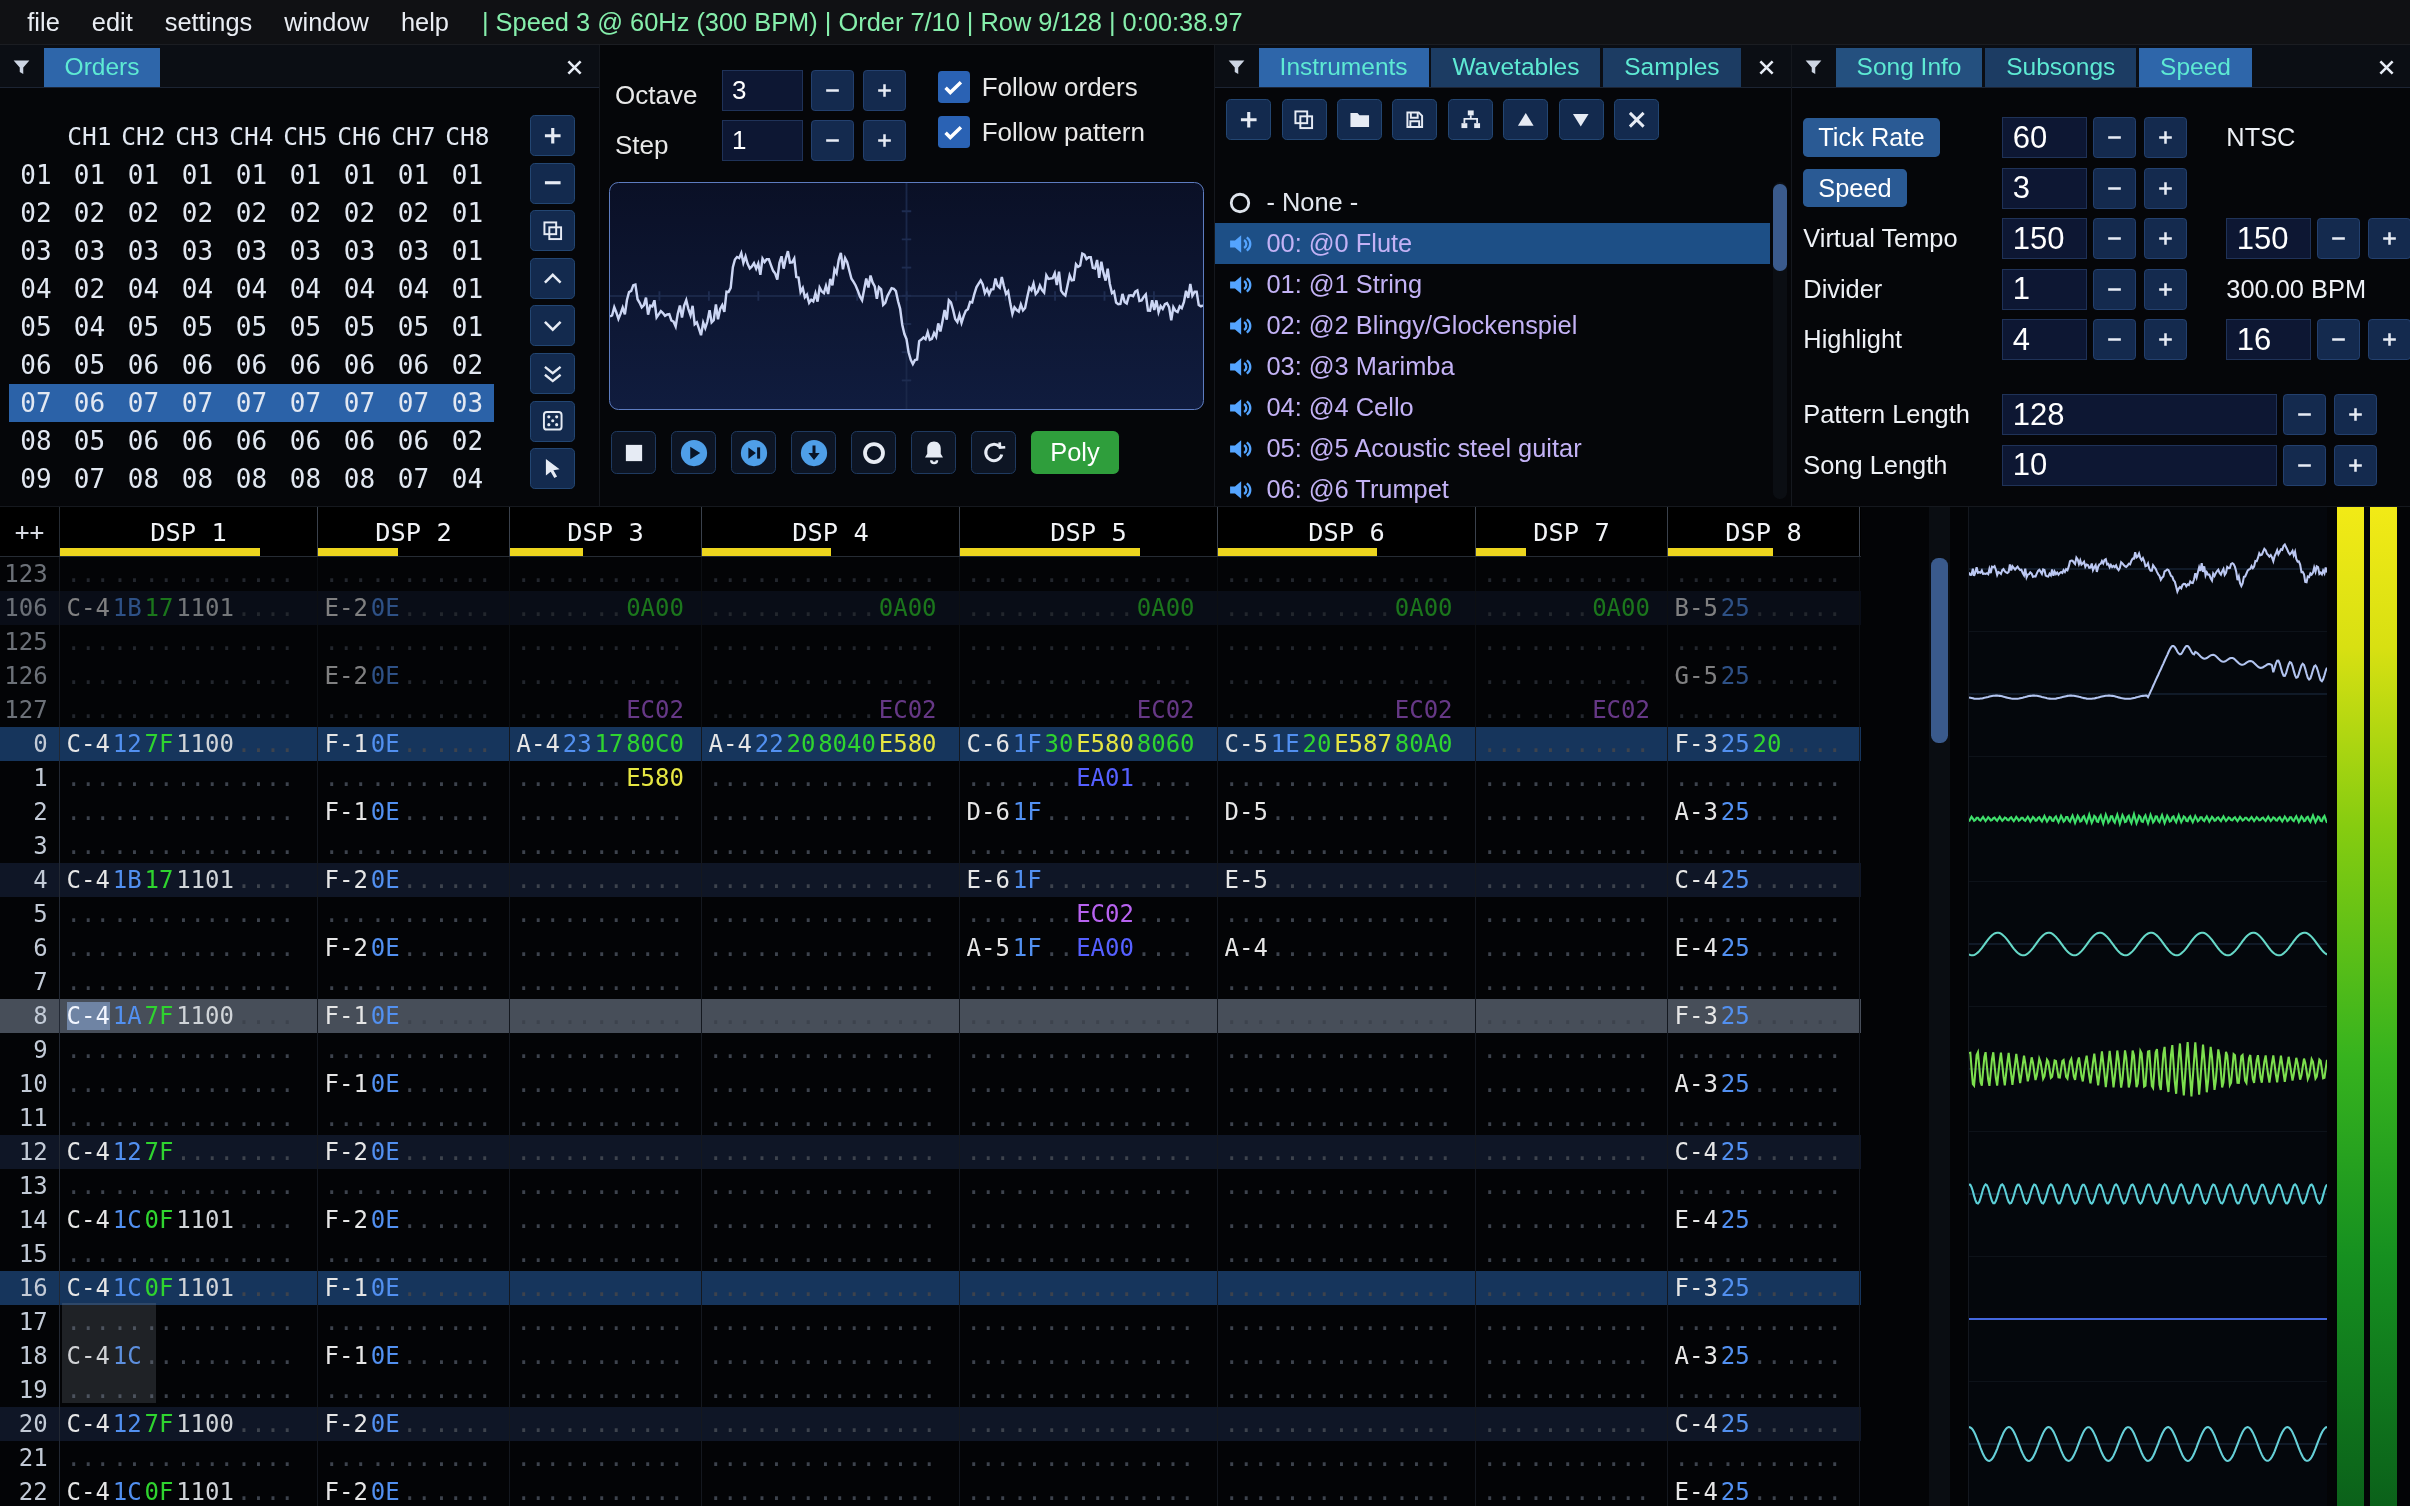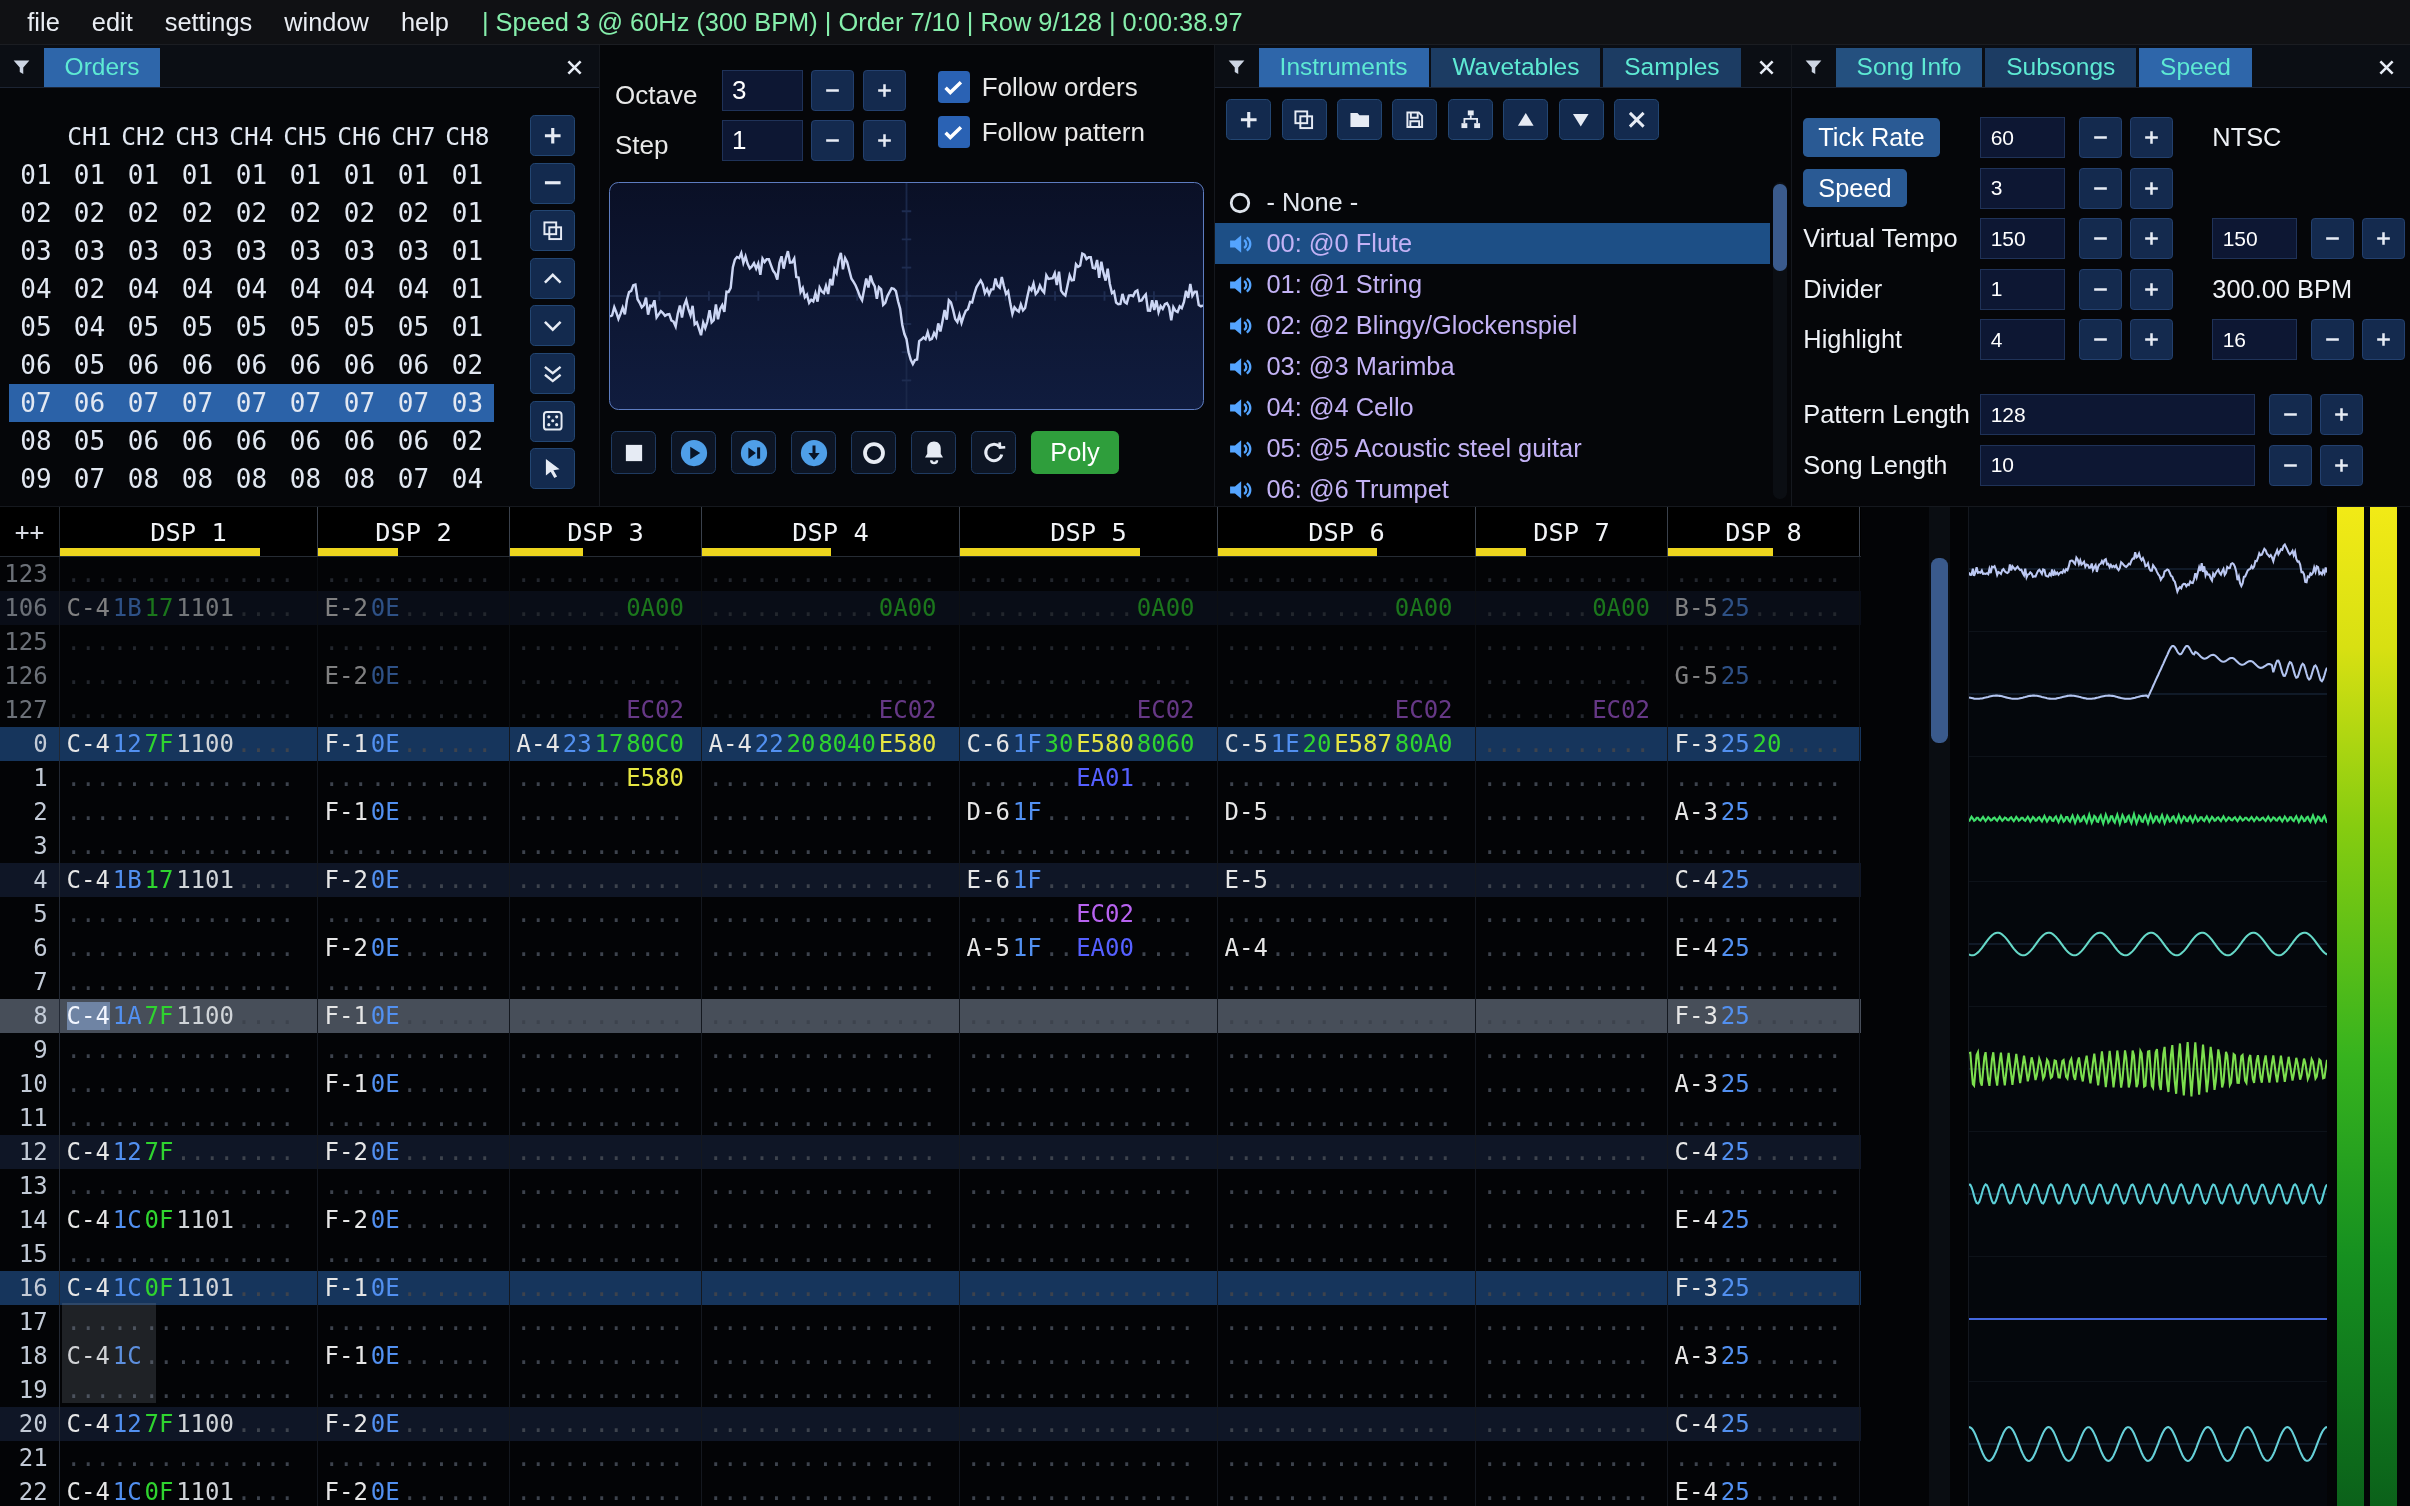--- a/index.html
+++ b/index.html
@@ -77,24 +77,24 @@
   .ins-item .ic{width:28px;height:28px;color:#54a4ff;}
   .ins-item.none{color:#e4e8f0;}
   .ins-item.none .ic{color:#dfe4ec;}
   .ins-item.sel{background:#1d4f86;}
   .ins-scroll{position:absolute;right:3.8px;top:137px;width:14px;bottom:7.5px;background:#0b0e13;border-radius:6.6px;}
   .ins-scroll .thumb{position:absolute;left:0;right:0;top:1.9px;height:87px;background:#3a5a8c;border-radius:6.6px;}
 
   
   .song-rows{padding:28px 0 0 11.3px;font-size:25.4px;color:#eef1f6;}
   .srow{display:flex;align-items:center;height:43px;margin-bottom:7.5px;}
-  .slabel{width:177px;flex:none;}
+  .slabel{width:199px;flex:none;}
   .lblbtn{background:#2a5a94;border-radius:4.7px;padding:4.7px 15px;display:inline-block;color:#fff;}
-  .sinput{width:85px;height:41px;background:#0d1733;border:0.9px solid #1f3258;color:#fff;font-size:21px;
-          padding:0 9.4px;box-sizing:border-box;flex:none;margin-right:14px;}
+  .sinput{width:85px;height:41px;background:#0d1733;border:0.9px solid #1f3258;color:#fff;font-size:31px;
+          padding:0 9.4px;box-sizing:border-box;flex:none;margin-right:6px;}
   .sinput.wide{width:275px;}
   .srow .mini{margin-right:7.5px;flex:none;}
   .g2{display:flex;align-items:center;margin-left:32px;}
   .g2txt{margin-left:32px;}
   .song-sep{height:24.5px;}
 
   
   .pattern-wrap{position:absolute;left:0;top:507px;width:1954px;bottom:0;background:#030406;
                 font-family:"DejaVu Sans Mono",monospace;overflow:hidden;}
   .pat-header{display:flex;height:49px;background:#000;border-bottom:0.9px solid #262c34;width:1861px;}

